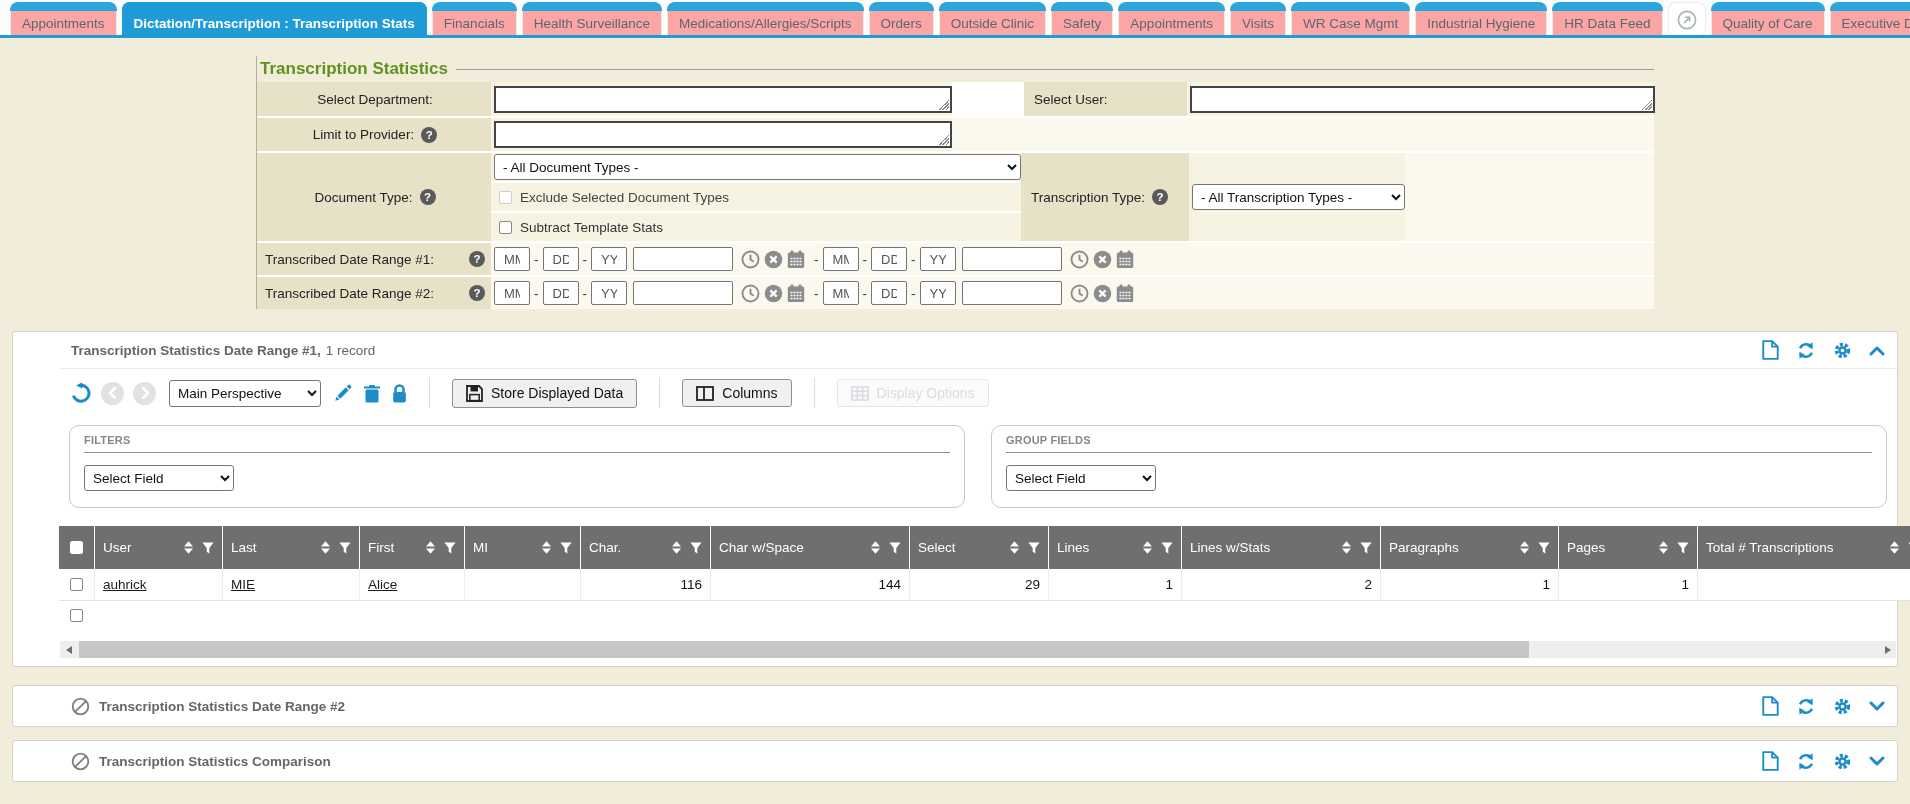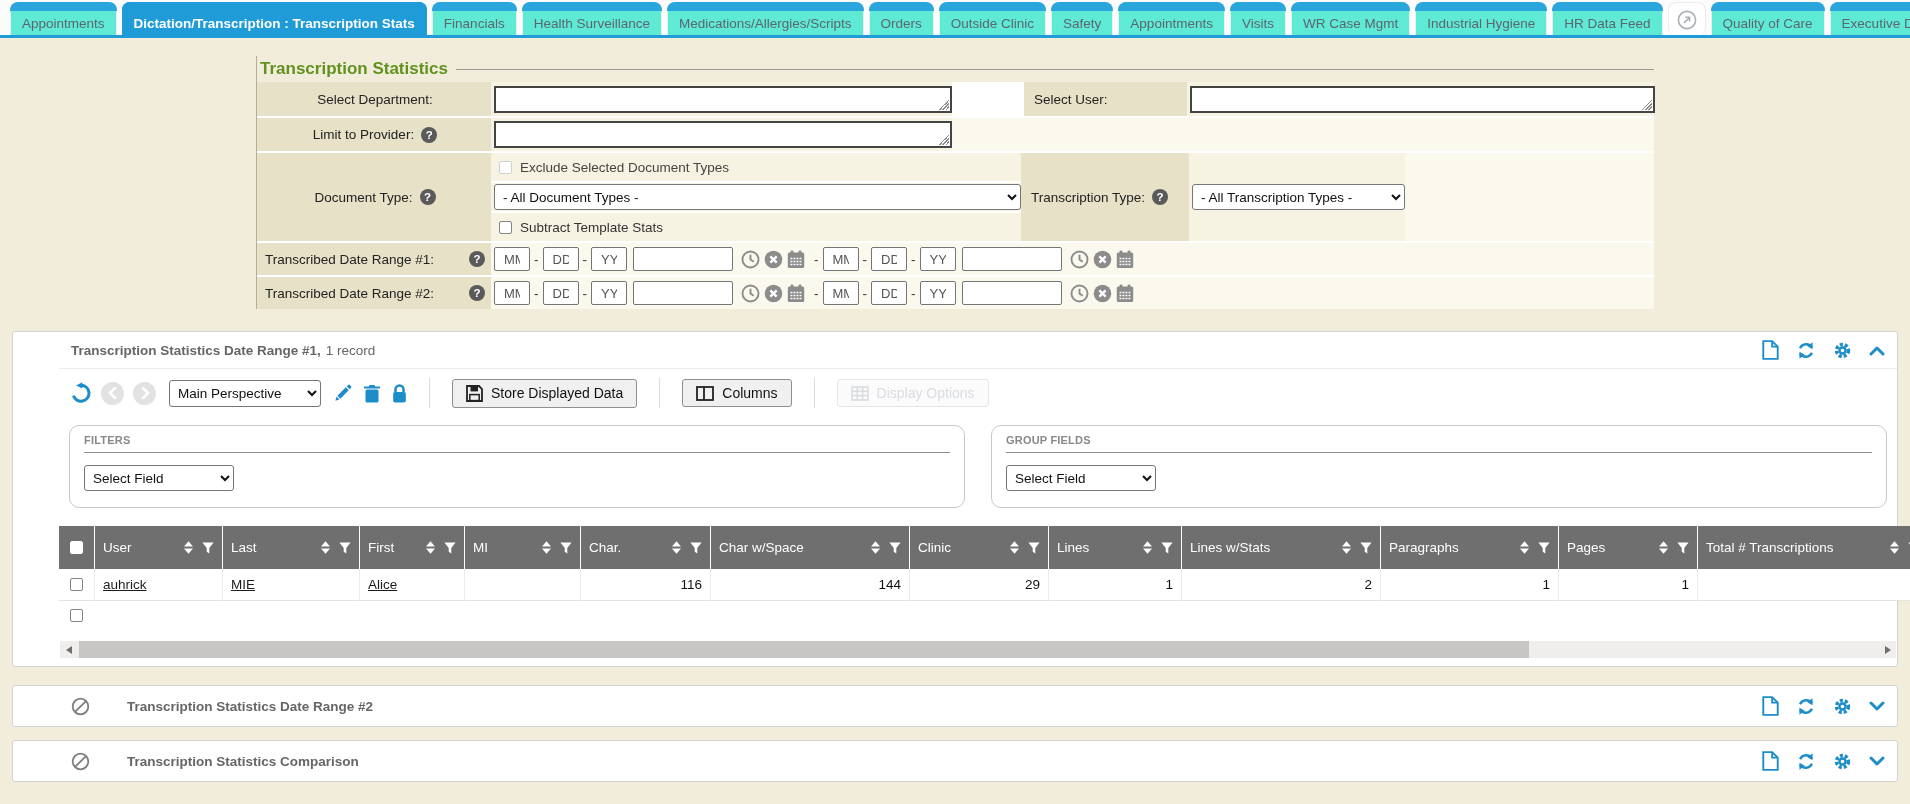--- a/index.html
+++ b/index.html
@@ -6,21 +6,21 @@
   body{
     width:1910px;height:804px;overflow:hidden;
     background:#f2edda;
     font-family:"Liberation Sans","DejaVu Sans",sans-serif;
     color:#222;font-size:13.5px;
   }
   
   .tabbar{height:38px;box-sizing:border-box;background:#fcfcfc;border-bottom:3px solid #1f9bd7;
     display:flex;gap:5px;padding:2px 0 0 10px;overflow:hidden;white-space:nowrap;align-items:flex-start;}
   .tab{position:relative;height:34px;box-sizing:border-box;display:flex;align-items:center;
-    padding:9px 11px 1px 11px;background:#5eead4;border:1px solid #ececec;border-bottom:none;
+    padding:9px 11px 1px 11px;background:#fca5a5;border:1px solid #ececec;border-bottom:none;
     border-radius:8px 8px 0 0;color:#5b6671;font-size:13.5px;cursor:pointer;flex:none;}
   .tab::before{content:"";position:absolute;top:-1px;left:-1px;right:-1px;height:9px;
     background:#2ba6dc;border-radius:8px 8px 0 0;}
   .tab::after{content:"";position:absolute;right:0;bottom:-5px;width:0;height:0;
     border-left:8px solid transparent;border-top:5px solid #b9bfc4;}
   .tab.active{background:#1f9bd7;border-color:#1f9bd7;color:#fff;font-weight:bold;}
   .tab.active::before{background:#1f9bd7;}
   .tab.active::after{border-top-color:#0f7fb5;}
   .tab-ext{height:34px;box-sizing:border-box;display:flex;align-items:center;justify-content:center;
     width:38px;background:#fff;border:1px solid #ececec;border-bottom:none;border-radius:8px;cursor:pointer;flex:none;}
@@ -106,21 +106,21 @@
   .td.num{justify-content:flex-end;color:#111;}
   .td.link{color:#1c1c1c;text-decoration:underline;cursor:pointer;}
   .erow{height:28px;display:flex;align-items:center;padding-left:11px;background:#fff;}
   
   .hscroll{position:relative;height:17px;margin:12px 1px 8px;background:#efeeed;}
   .sb-btn{position:absolute;top:0;width:17px;height:17px;display:flex;align-items:center;
     justify-content:center;background:#efeeed;cursor:pointer;}
   .sb-btn.left{left:0;} .sb-btn.right{right:0;}
   .sb-thumb{position:absolute;left:19px;top:0;height:17px;width:1450px;background:#c7c6c5;cursor:grab;}
   #panel2{margin-top:18px;} #panel3{margin-top:13px;}
-  #panel2 .phead,#panel3 .phead{height:40px;gap:28px;}
+  #panel2 .phead,#panel3 .phead{height:40px;}
 </style>
 </head>
 <body>
 
 <div class="tabbar">
   <div class="tab">Appointments</div>
   <div class="tab active">Dictation/Transcription : Transcription Stats</div>
   <div class="tab">Financials</div>
   <div class="tab">Health Surveillance</div>
   <div class="tab">Medications/Allergies/Scripts</div>
@@ -185,28 +185,28 @@
         </div>
         <div class="fill-light"></div>
       </div>
 
       <div class="frow docblock">
         <div class="lbl">
           <span>Document Type:</span>
           <span class="q">?</span>
         </div>
         <div class="doccol">
-          <div class="subrow" style="padding-left:8px;">
-            <span class="cb dis"></span>
-            <span style="color:#444;">Exclude Selected Document Types</span>
-          </div>
           <div class="subrow">
             <select style="width:527px;">
               <option>- All Document Types -</option>
             </select>
+          </div>
+          <div class="subrow" style="padding-left:8px;">
+            <span class="cb dis"></span>
+            <span style="color:#444;">Exclude Selected Document Types</span>
           </div>
           <div class="subrow" style="padding-left:8px;">
             <span class="cb"></span>
             <span style="color:#333;">Subtract Template Stats</span>
           </div>
         </div>
         <div class="tt-lbl">
           <span class="spread">Transcription Type:</span>
           <span class="q">?</span>
         </div>
@@ -575,21 +575,21 @@
             </svg>
           </span>
           <span>
             <svg width="12" height="12" viewBox="0 0 14 14">
               <path d="M.5.5h13L8.5 7v6.5L5.5 11.5V7z"></path>
             </svg>
           </span>
         </span>
     </div>
     <div class="th">
-      <span>Clinic</span>
+      <span>Select</span>
       <span class="th-icons">
           <span>
             <svg width="9" height="13" viewBox="0 0 10 14">
               <polygon points="5,0 10,6 0,6"></polygon>
               <polygon points="5,14 10,8 0,8"></polygon>
             </svg>
           </span>
           <span>
             <svg width="12" height="12" viewBox="0 0 14 14">
               <path d="M.5.5h13L8.5 7v6.5L5.5 11.5V7z"></path>

